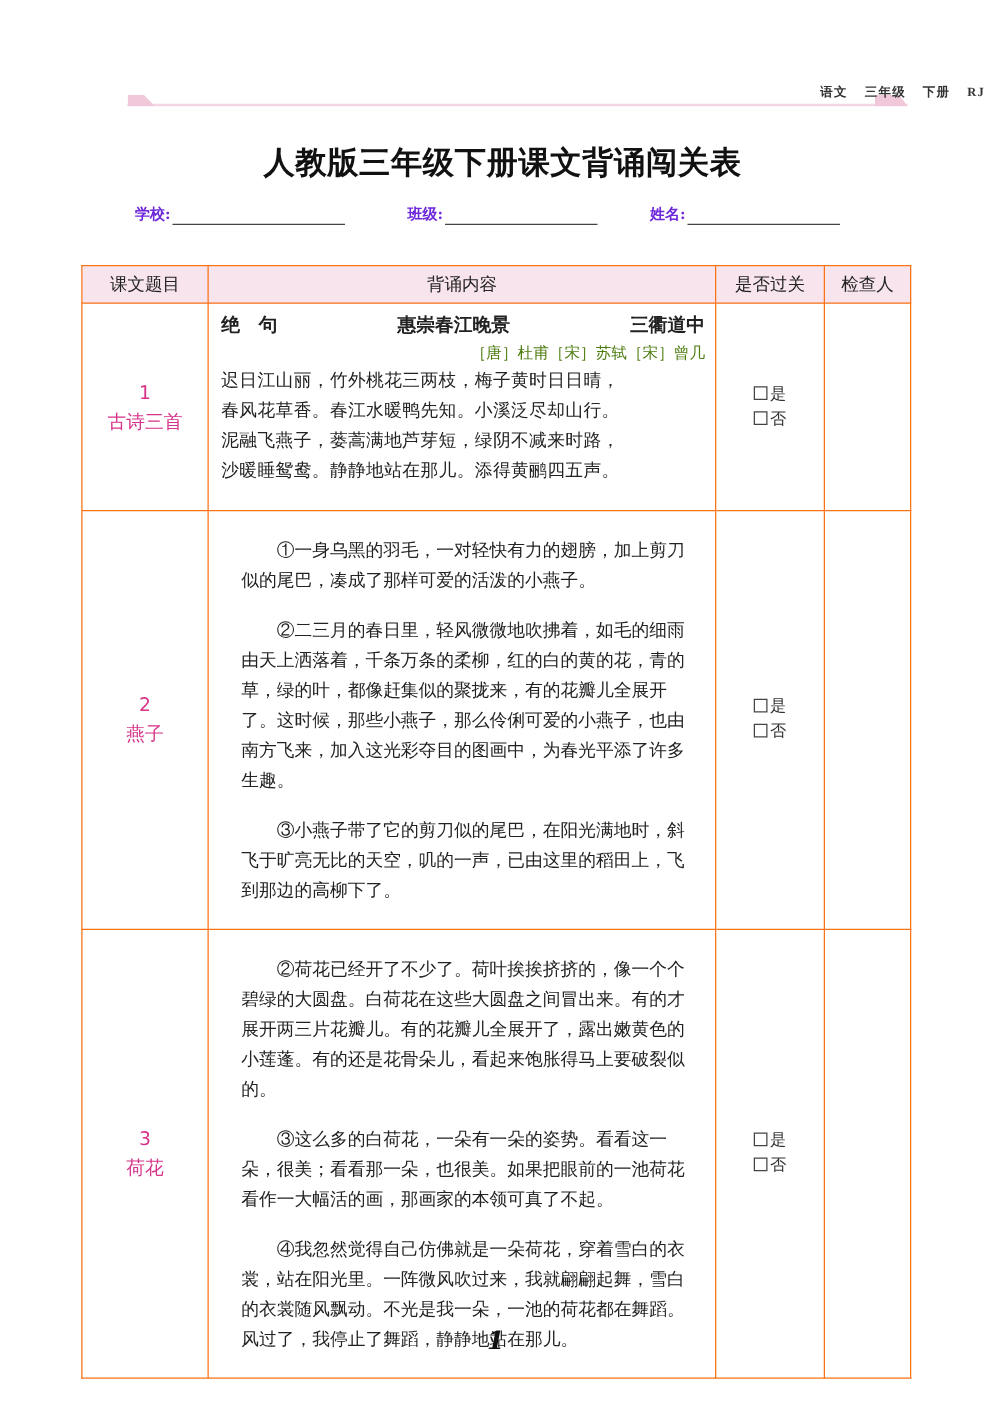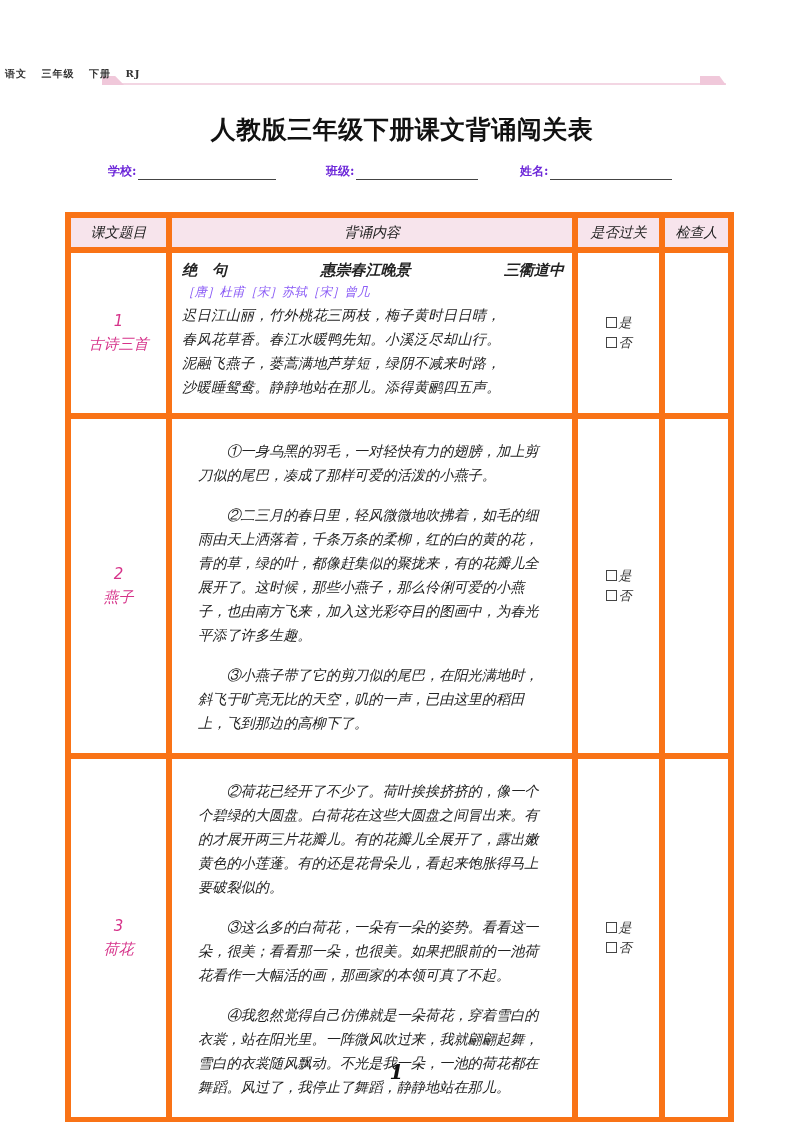--- a/index.html
+++ b/index.html
@@ -5,45 +5,45 @@
     html, body { margin: 0; padding: 0; background: #ffffff; }
     body { width: 793px; height: 1122px; position: relative; overflow: hidden;
            font-family: "DejaVu Serif", "Liberation Serif", serif; color: #222; }
 
     .header-bar { position: absolute; left: 102px; top: 74px; width: 624px; height: 12px; }
     .header-line { position: absolute; left: 0; right: 0; top: 9px; height: 2px; background: #f3d6e3; }
     .header-tab-left { position: absolute; left: 0; top: 2px; width: 22px; height: 9px; background: #f0c8da;
                        clip-path: polygon(0 0, 60% 0, 100% 100%, 0 100%); }
     .header-tab-right { position: absolute; right: 0; top: 2px; width: 26px; height: 9px; background: #f0c8da;
                         clip-path: polygon(0 0, 75% 0, 100% 100%, 0 100%); }
-    .header-text { position: absolute; left: 0; right: 0; top: 67px; text-align: left;
-                   font-size: 10px; font-weight: bold; letter-spacing: 1px; color: #333; }
+    .header-text { position: absolute; left: 0; right: 0; top: 67px; text-align: right;
+                   font-size: 10px; font-weight: bold; letter-spacing: 1px; color: #333; font-family: Liberation Serif, serif; }
     .header-text span { margin: 0 5px; }
 
     .page-title { position: absolute; left: 11px; right: 0; top: 113px; text-align: center;
                   font-family: "DejaVu Sans", "Liberation Sans", sans-serif; font-weight: bold;
                   font-size: 25px; color: #111; letter-spacing: 0.5px; }
 
     .info-row { position: absolute; top: 163px; left: 108px; width: 580px; height: 20px; font-size: 12px; color: #6d28d9; font-weight: bold; }
     .info-field { position: absolute; top: 0; display: flex; align-items: flex-end; }
     .info-line { display: inline-block; border-bottom: 1px solid #444; height: 14px; margin-left: 2px; }
 
     table.recite { position: absolute; left: 65px; top: 212px; width: 663px; border-collapse: collapse;
                    border: 1.5px solid #666; table-layout: fixed; }
-    table.recite th, table.recite td { border: 6px solid #f97316; font-style: italic; }
+    table.recite th, table.recite td { border: 1px solid #f97316; }
     table.recite th { background: #f7e4ec; height: 27px; font-family: "DejaVu Sans", "Liberation Sans", sans-serif;
                       font-weight: normal; font-size: 14px; color: #222; }
     td.topic { text-align: center; vertical-align: middle; color: #d6338a;
                font-family: "DejaVu Sans", "Liberation Sans", sans-serif; font-size: 15px; line-height: 23px; }
     td.check { text-align: center; vertical-align: middle; font-size: 13px; line-height: 20px; color: #333; }
     .box { display: inline-block; width: 9px; height: 9px; border: 1px solid #444; margin-right: 2px; vertical-align: -1px; }
     td.content { padding: 4px 8px 2px 10px; font-size: 14.2px; line-height: 24px; color: #222; vertical-align: top; }
     .poem-titles { display: flex; justify-content: space-between; font-family: "DejaVu Sans", "Liberation Sans", sans-serif;
                    font-weight: bold; font-size: 15px; line-height: 22px; padding-top: 2px; }
-    .poem-authors { display: flex; justify-content: flex-start; font-size: 12.5px; color: #8b5cf6; line-height: 22px; }
+    .poem-authors { display: flex; justify-content: flex-end; font-size: 12.5px; color: #4d7c0f; line-height: 22px; }
     .poem-line { letter-spacing: 0.3px; white-space: nowrap; }
     .para { text-indent: 2em; margin: 16px; }
     .page-number { position: absolute; left: 0; right: 0; top: 1060px; text-align: center; font-style: italic;
                    font-weight: bold; font-size: 20px; color: #111; }
   </style>
 </head>
 <body>
 
 <div class="header-bar">
   <div class="header-line"></div>

